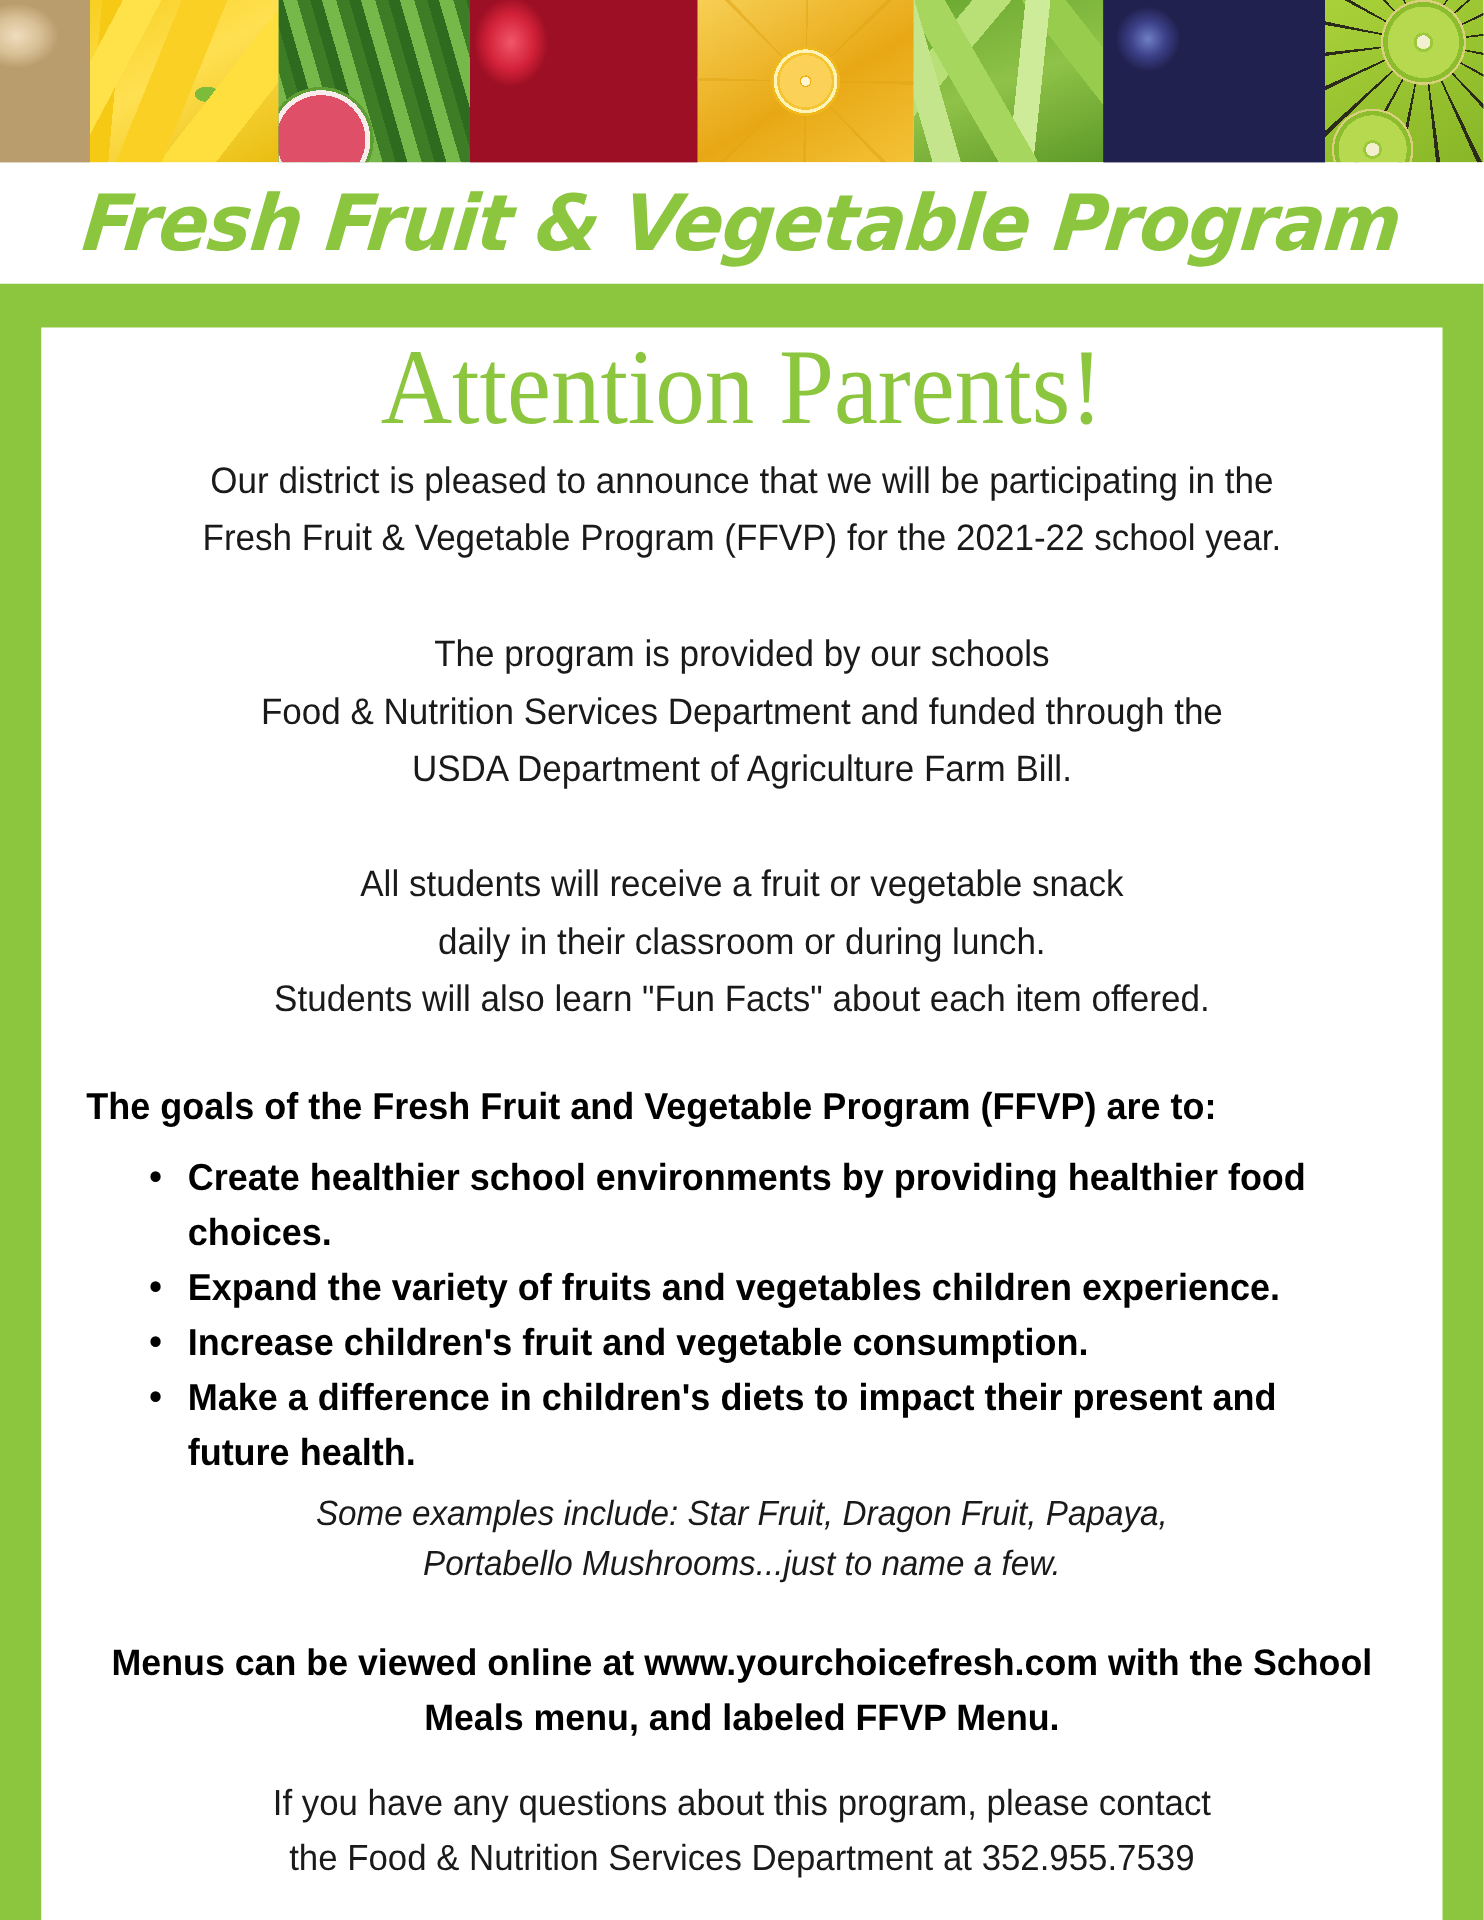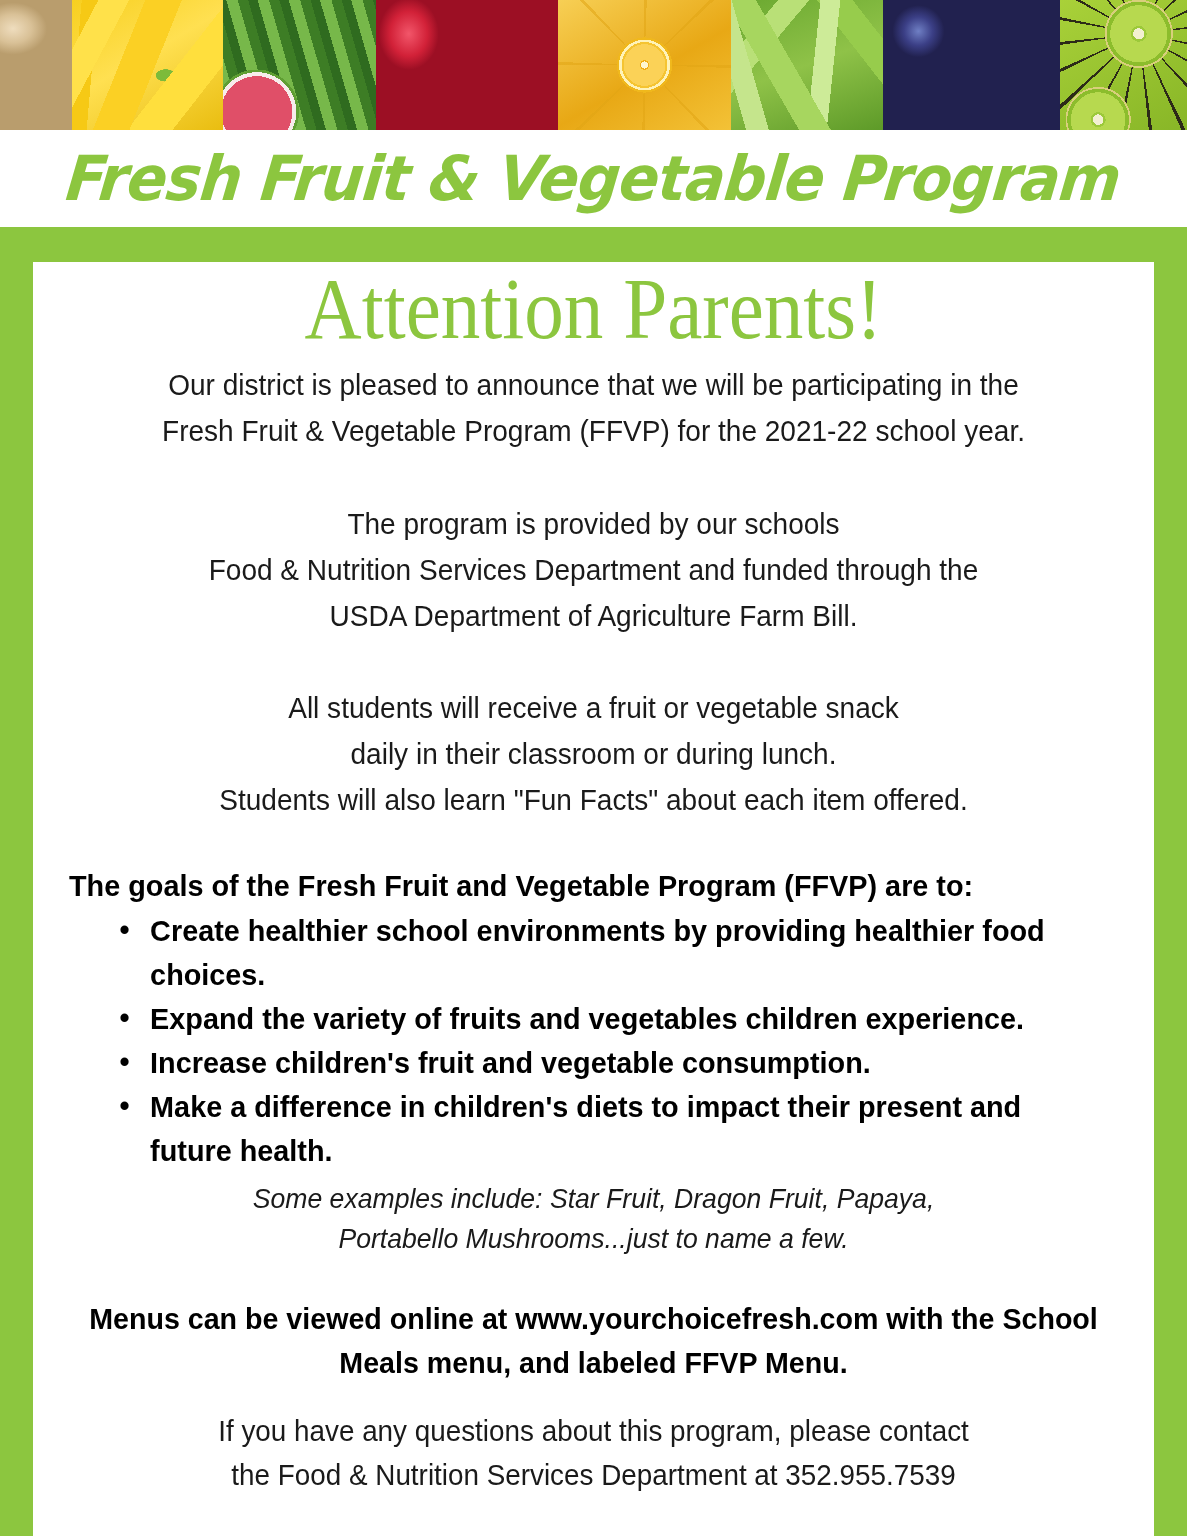--- a/index.html
+++ b/index.html
@@ -232,21 +232,21 @@
     line-height: 38px;
     font-weight: 700;
     color: #000;
     margin: 44px 0 0 36px;
     transform: scaleX(0.96);
     transform-origin: left center;
   }
 
   ul.goals {
     list-style: none;
-    margin: 4px 0 0 0;
+    margin: 16px 0 0 0;
     padding: 0;
   }
   ul.goals li {
     position: relative;
     font-size: 30px;
     line-height: 44px;
     font-weight: 700;
     color: #000;
     padding-left: 122px;
     margin: 0 0 0 0;

